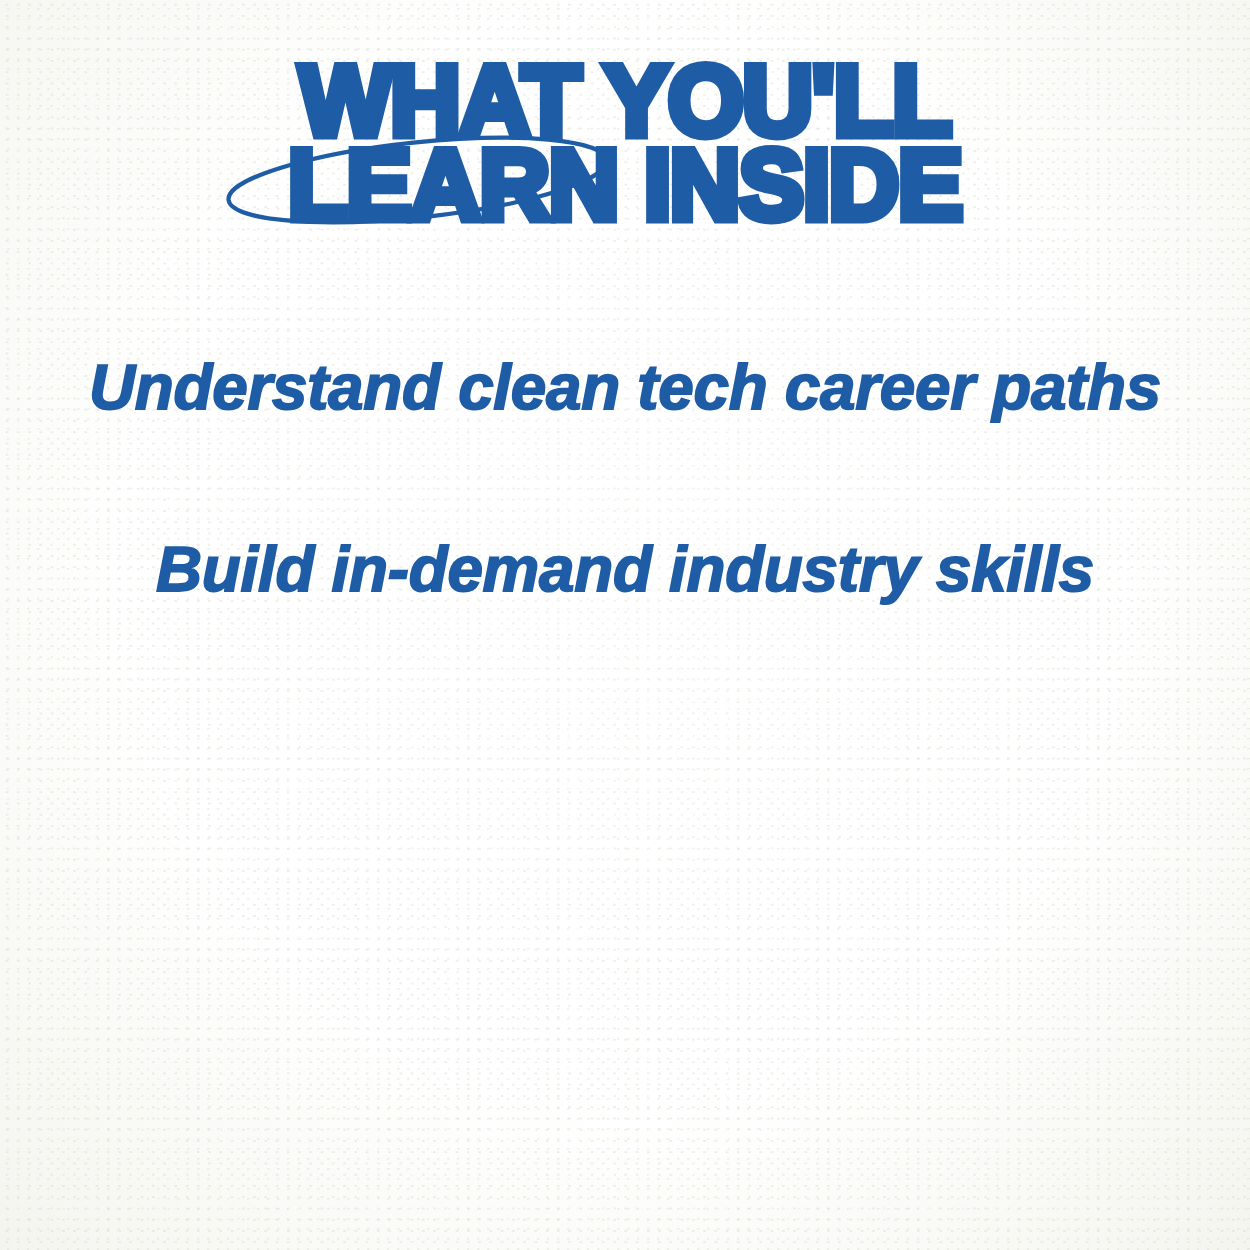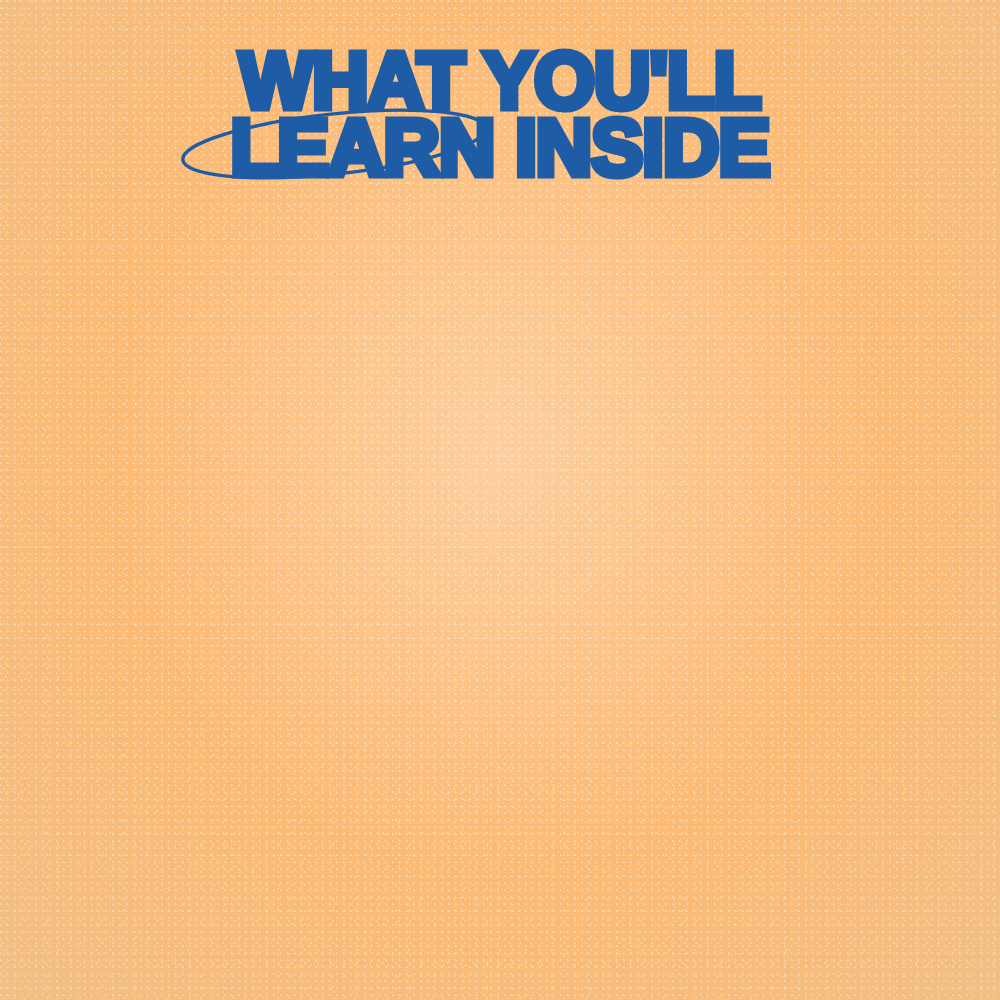--- a/index.html
+++ b/index.html
@@ -13,21 +13,21 @@
     overflow: hidden;
     font-family: "Liberation Sans", sans-serif;
     background: #eaecda;
   }
 
   
   .poster {
     position: relative;
     width: 1000px;
     height: 1000px;
-    background-color: #fdba74;
+    background-color: #ffffff;
     overflow: hidden;
   }
 
   
   .poster-texture {
     position: absolute;
     inset: 0;
     pointer-events: none;
     opacity: .55;
     background-image:
@@ -141,20 +141,26 @@
   </div>
 
   <div class="learn-ellipse">
     <svg width="312" height="80" viewBox="0 0 312 80" fill="none" aria-hidden="true">
       <ellipse cx="156" cy="40" rx="152" ry="30" transform="rotate(-6 156 40)" stroke="#1f5ca6" stroke-width="3.4" fill="none"></ellipse>
     </svg>
   </div>
 
   <div class="benefits">
 
+    <div class="benefit-row">
+      <span class="benefit-text">Understand clean tech career paths</span>
+    </div>
 
+    <div class="benefit-row">
+      <span class="benefit-text">Build in-demand industry skills</span>
+    </div>
 
 
 
 
   </div>
 
 </div>
 
 </body></html>

